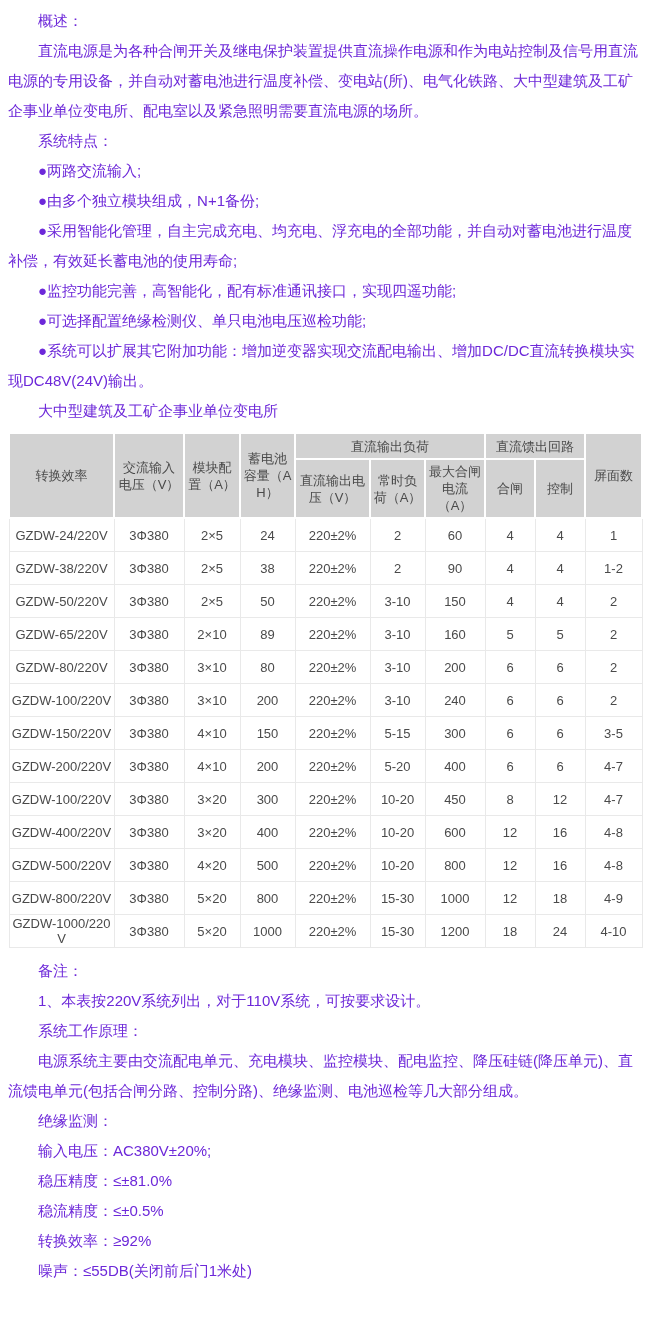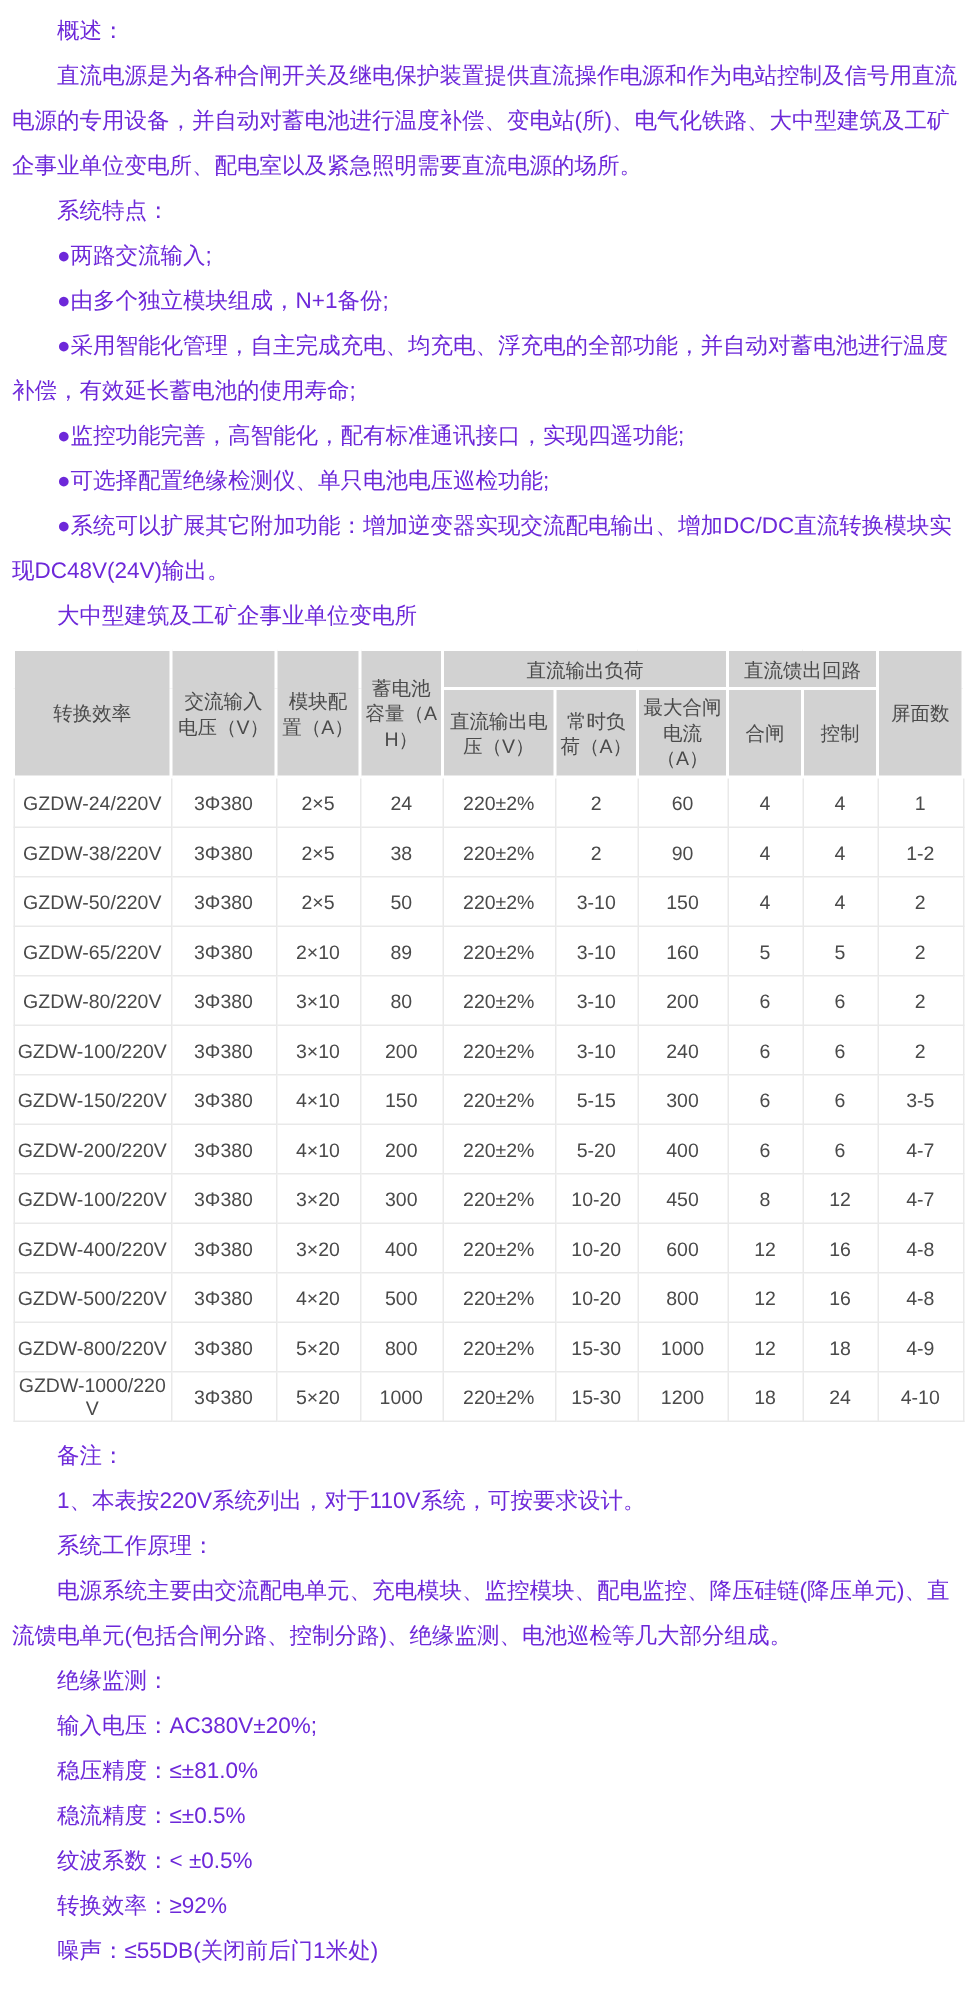--- a/index.html
+++ b/index.html
@@ -257,17 +257,16 @@
   <p>备注：</p>
   <p>1、本表按220V系统列出，对于110V系统，可按要求设计。</p>
 
   <p>系统工作原理：</p>
   <p>电源系统主要由交流配电单元、充电模块、监控模块、配电监控、降压硅链(降压单元)、直流馈电单元(包括合闸分路、控制分路)、绝缘监测、电池巡检等几大部分组成。</p>
 
   <p>绝缘监测：</p>
   <p>输入电压：AC380V±20%;</p>
   <p>稳压精度：≤±81.0%</p>
   <p>稳流精度：≤±0.5%</p>
-  <p>纹波系数：&lt; ±0.5%</p>
   <p>转换效率：≥92%</p>
   <p>噪声：≤55DB(关闭前后门1米处)</p>
 
 </div>
 
 </body></html>

